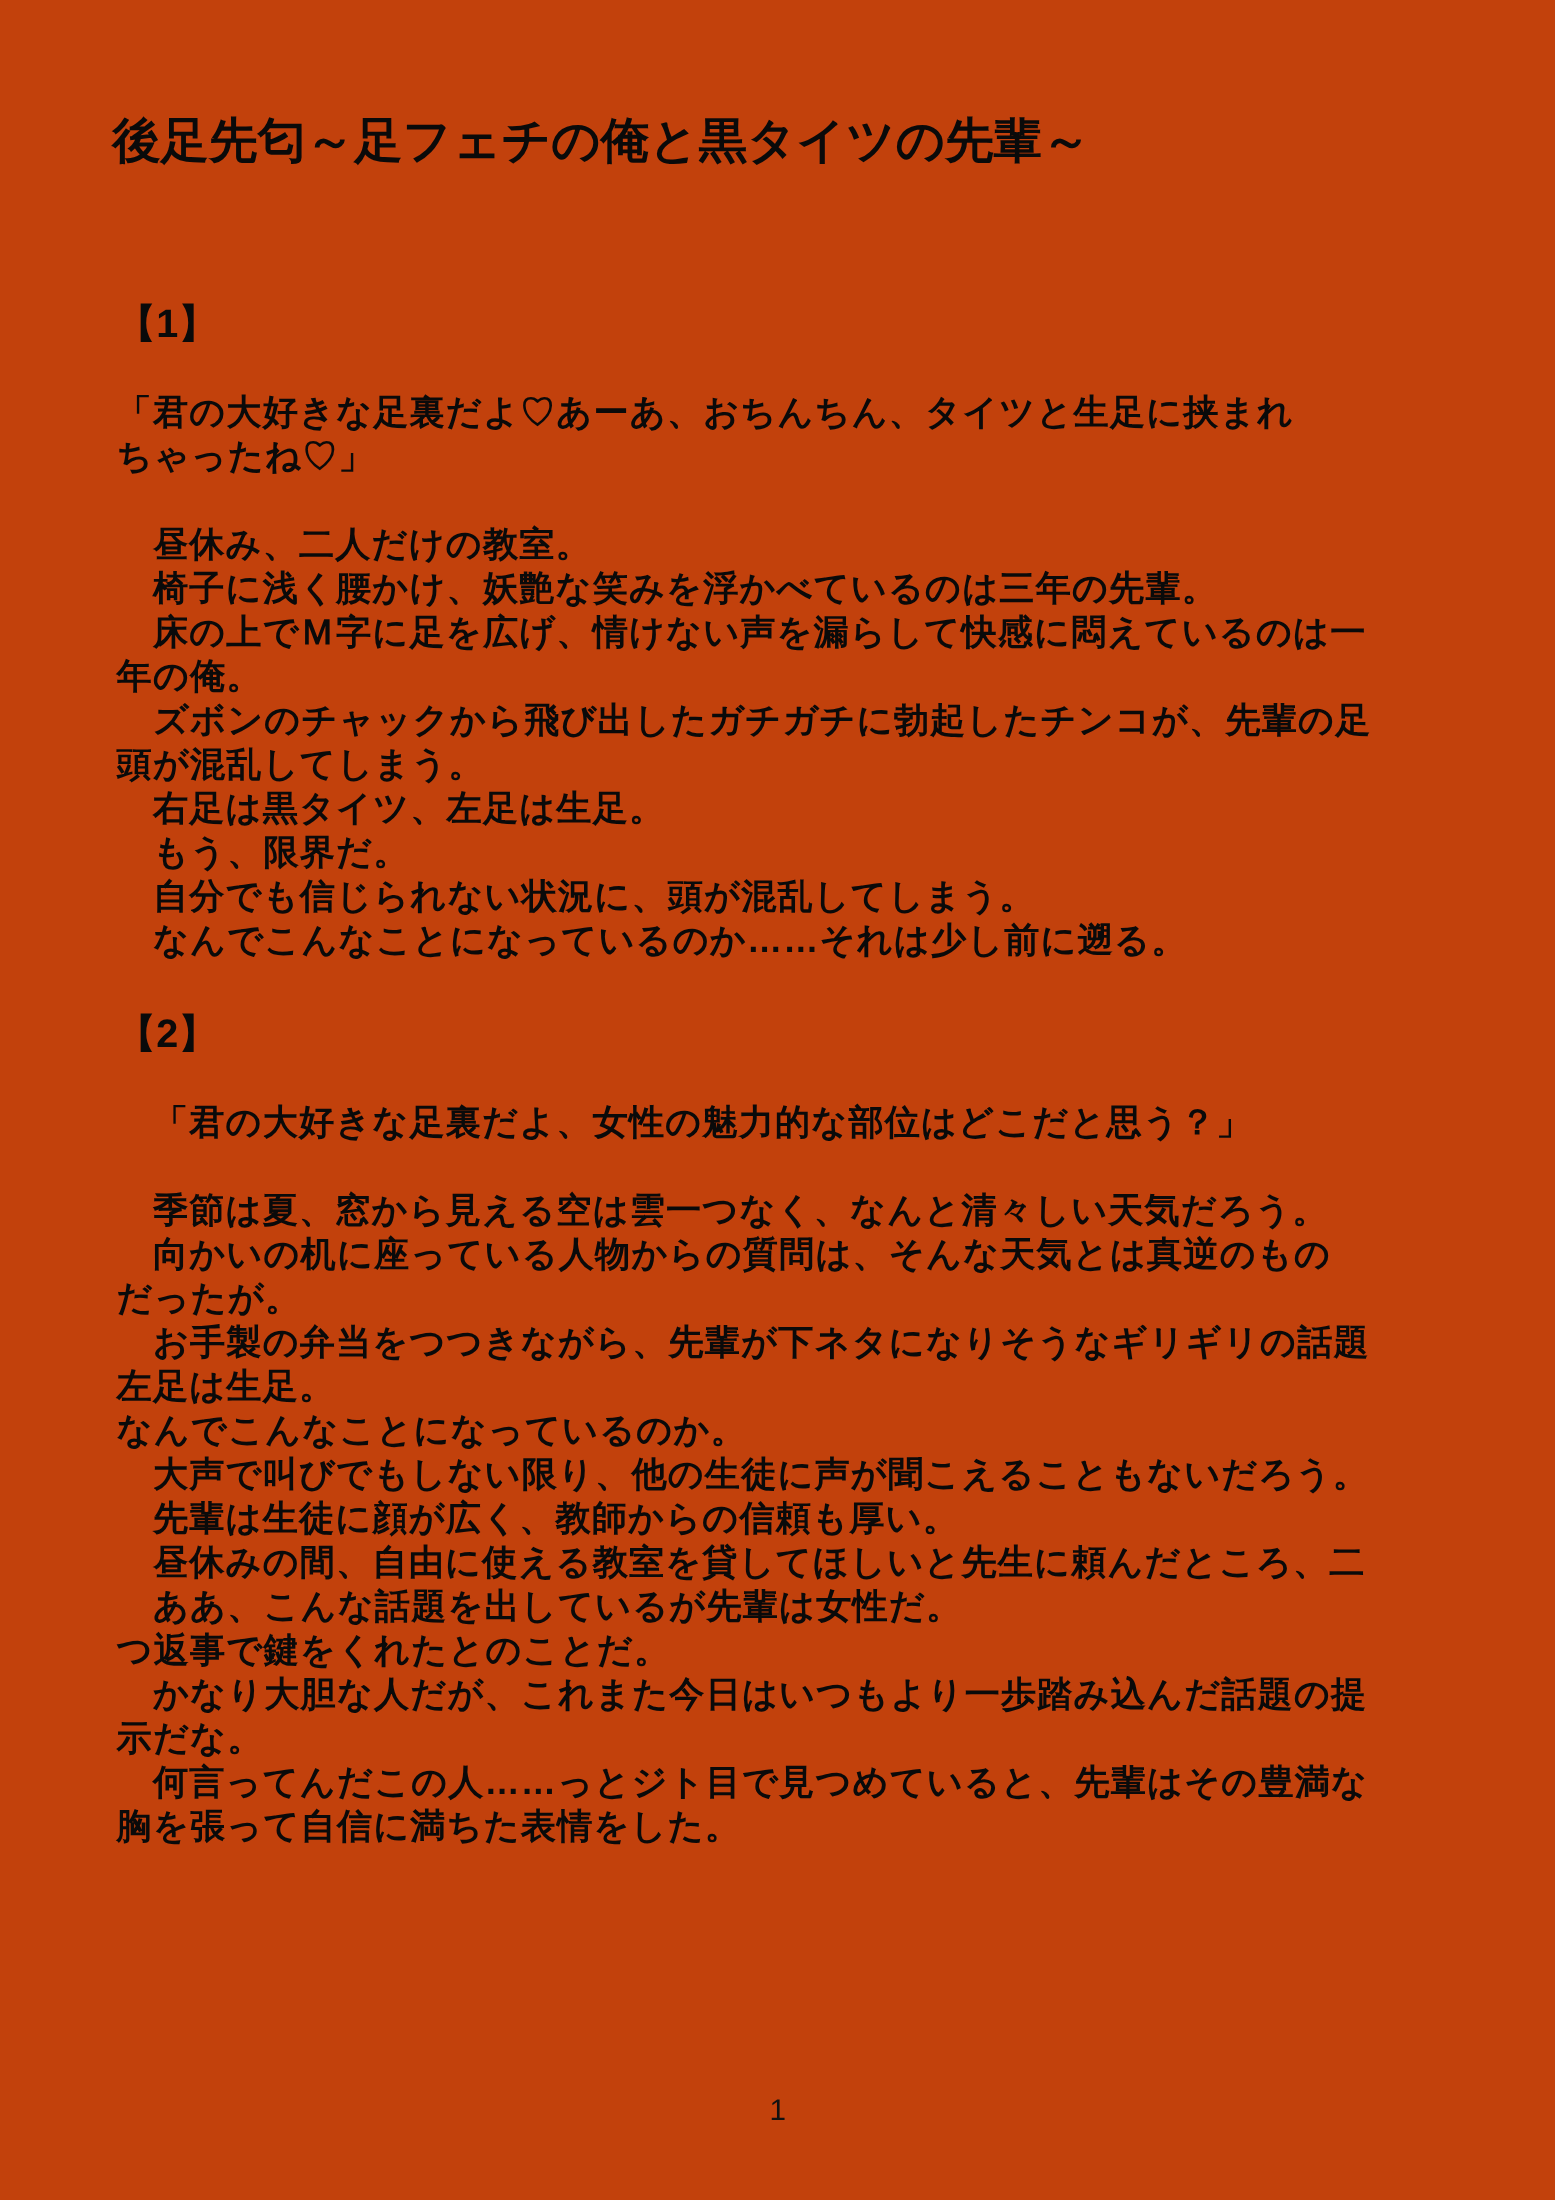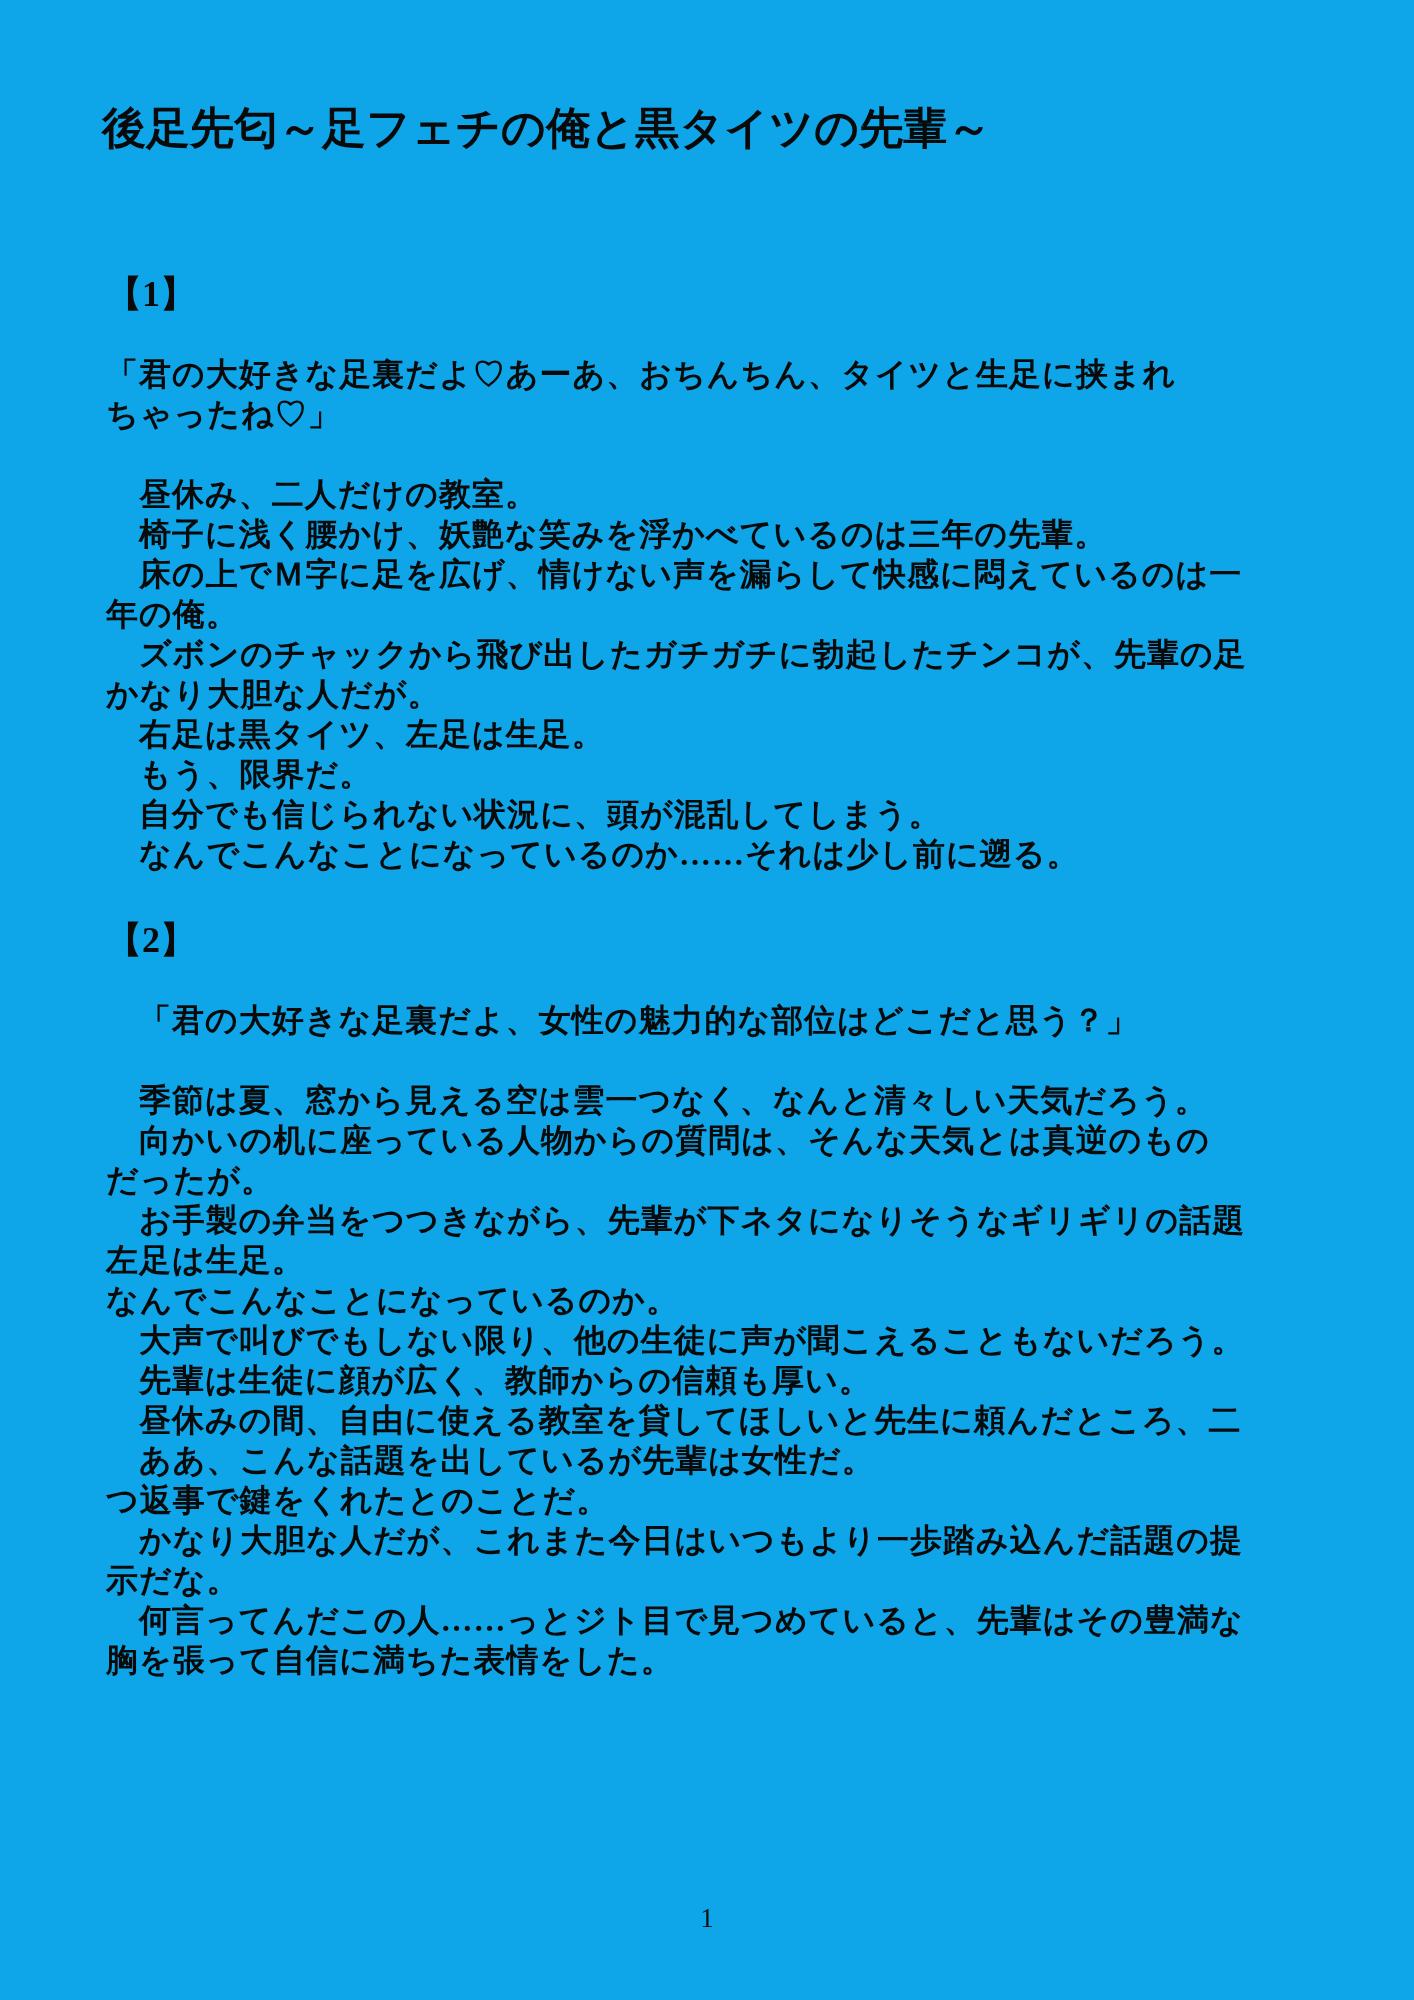--- a/index.html
+++ b/index.html
@@ -4,23 +4,23 @@
 <style>
   html, body {
     margin: 0;
     padding: 0;
     background: #ffffff;
   }
   .page {
     position: relative;
     width: 1414px;
     height: 2000px;
-    background: #0ea5e9;
+    background: #c2410c;
     overflow: hidden;
-    font-family: Liberation Serif, serif;
+    font-family: Liberation Sans, sans-serif;
     color: #0a0a0a;
   }
   .title {
     margin: 0;
     padding: 96px 0 0 102px;
     font-size: 44px;
     line-height: 66px;
     font-weight: 700;
     letter-spacing: 0px;
     white-space: pre;
@@ -66,21 +66,21 @@
         <div class="section-heading">【1】</div>
         <div class="line">&nbsp;</div>
         <div class="line">「君の大好きな足裏だよ♡あーあ、おちんちん、タイツと生足に挟まれ</div>
         <div class="line">ちゃったね♡」</div>
         <div class="line">&nbsp;</div>
         <div class="line">　昼休み、二人だけの教室。</div>
         <div class="line">　椅子に浅く腰かけ、妖艶な笑みを浮かべているのは三年の先輩。</div>
         <div class="line">　床の上でＭ字に足を広げ、情けない声を漏らして快感に悶えているのは一</div>
         <div class="line">年の俺。</div>
         <div class="line">　ズボンのチャックから飛び出したガチガチに勃起したチンコが、先輩の足</div>
-        <div class="line">かなり大胆な人だが。</div>
+        <div class="line">頭が混乱してしまう。</div>
         <div class="line">　右足は黒タイツ、左足は生足。</div>
         <div class="line">　もう、限界だ。</div>
         <div class="line">　自分でも信じられない状況に、頭が混乱してしまう。</div>
         <div class="line">　なんでこんなことになっているのか……それは少し前に遡る。</div>
       </section>
       <section class="doc-section sec-1">
         <div class="section-heading">【2】</div>
         <div class="line">&nbsp;</div>
         <div class="line">　「君の大好きな足裏だよ、女性の魅力的な部位はどこだと思う？」</div>
         <div class="line">&nbsp;</div>

